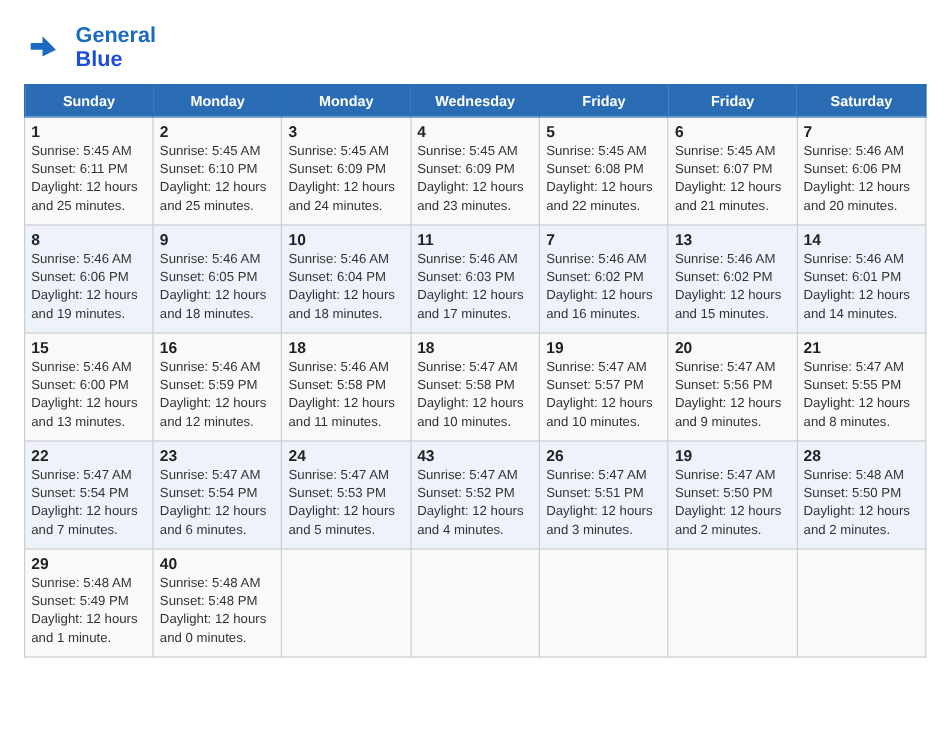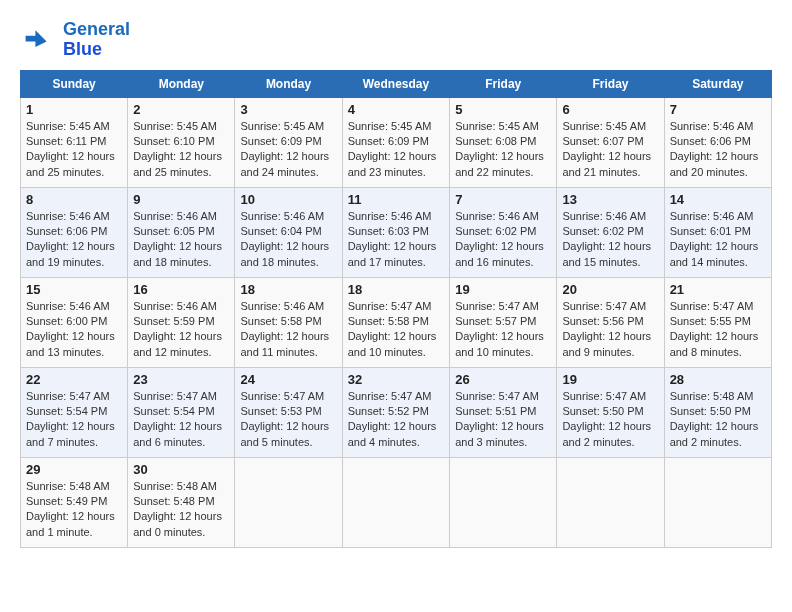--- a/index.html
+++ b/index.html
@@ -287,21 +287,21 @@
 and 6 minutes.</div>
         </td>
         <td>
           <span class="day-num">24</span>
           <div class="day-detail" style="white-space: pre-line;">Sunrise: 5:47 AM
 Sunset: 5:53 PM
 Daylight: 12 hours
 and 5 minutes.</div>
         </td>
         <td>
-          <span class="day-num">32</span>
+          <span class="day-num">43</span>
           <div class="day-detail" style="white-space: pre-line;">Sunrise: 5:47 AM
 Sunset: 5:52 PM
 Daylight: 12 hours
 and 4 minutes.</div>
         </td>
         <td>
           <span class="day-num">26</span>
           <div class="day-detail" style="white-space: pre-line;">Sunrise: 5:47 AM
 Sunset: 5:51 PM
 Daylight: 12 hours
@@ -324,21 +324,21 @@
       </tr>
       <tr>
         <td>
           <span class="day-num">29</span>
           <div class="day-detail" style="white-space: pre-line;">Sunrise: 5:48 AM
 Sunset: 5:49 PM
 Daylight: 12 hours
 and 1 minute.</div>
         </td>
         <td>
-          <span class="day-num">30</span>
+          <span class="day-num">40</span>
           <div class="day-detail" style="white-space: pre-line;">Sunrise: 5:48 AM
 Sunset: 5:48 PM
 Daylight: 12 hours
 and 0 minutes.</div>
         </td>
         <td class="empty-cell"></td>
         <td class="empty-cell"></td>
         <td class="empty-cell"></td>
         <td class="empty-cell"></td>
         <td class="empty-cell"></td>

